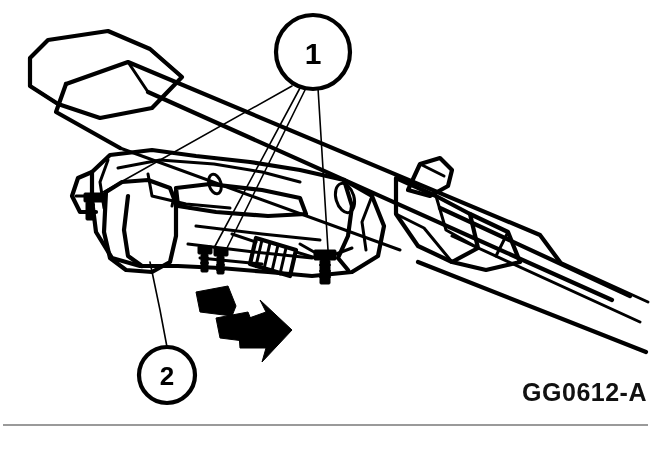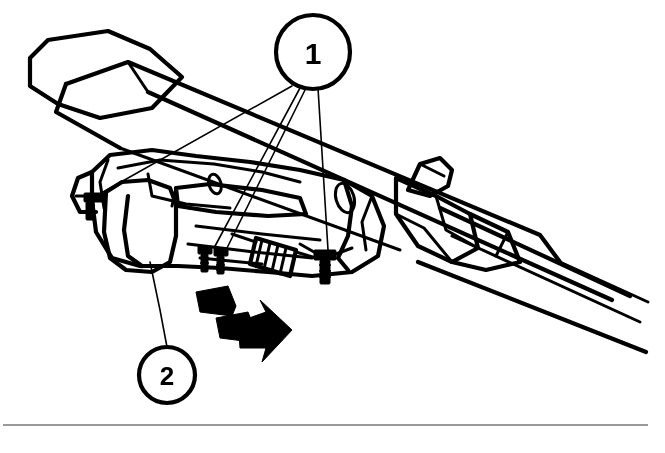--- a/index.html
+++ b/index.html
@@ -198,16 +198,17 @@
   <g>
         <circle class="callout-circle" cx="313" cy="52" r="37"></circle>
         <text class="callout-text" x="313" y="53" font-size="30">1</text>
       </g>
       <g>
         <circle class="callout-circle" cx="167" cy="375" r="28"></circle>
         <text class="callout-text" x="167" y="376" font-size="26">2</text>
       </g>
     </svg>
 
+  <div id="figure-id">GG0612-A</div>
 
   <div id="divider"></div>
 
 </div>
 
 </body></html>

